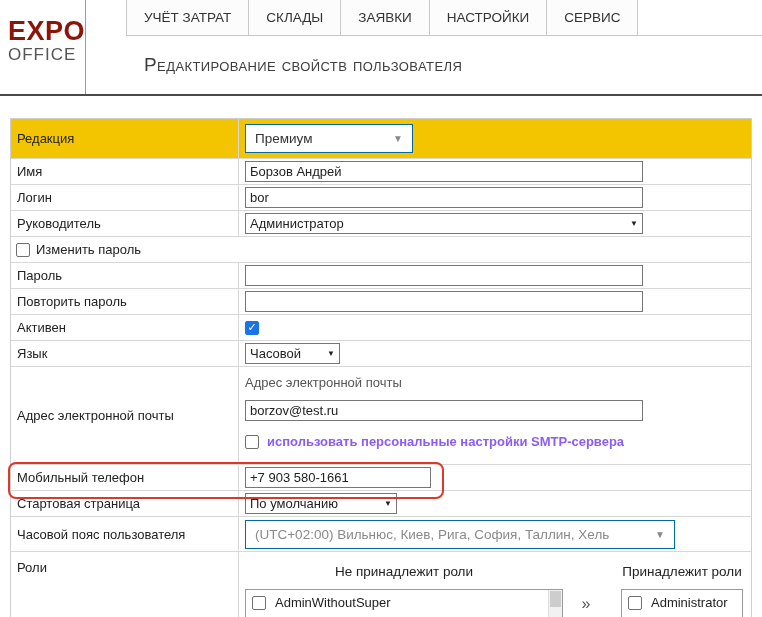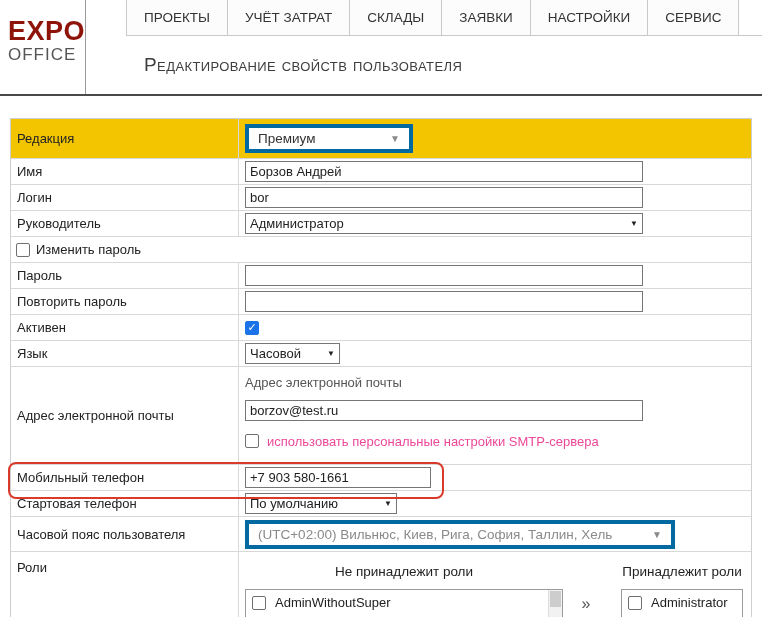--- a/index.html
+++ b/index.html
@@ -37,32 +37,32 @@
   .row-roles .label { align-items:flex-start; padding-top:8px; }
   .row-roles .value { flex-direction:column; align-items:stretch; padding:6px 4px 0 6px; }
 
   
   .ti { height:21px; border:1px solid #767676; font:13px "Liberation Sans",sans-serif;
     padding:0 4px; background:#fff; color:#222; }
   .w400 { width:398px; } .w186 { width:186px; }
   .sel { height:21px; border:1px solid #767676; background:#fff; display:inline-flex;
     align-items:center; justify-content:space-between; font-size:13px; padding:0 4px; cursor:pointer; }
   .sel .car { font-size:8px; color:#222; margin-left:8px; }
-  .dd { border:4px solid #0369a1; background:#fff; display:inline-flex; align-items:center;
+  .dd { border:1px solid #0369a1; background:#fff; display:inline-flex; align-items:center;
     justify-content:space-between; height:29px; padding:0 9px; font-size:13.5px; cursor:pointer; }
   .dd .car { font-size:10px; color:#8a8a8a; margin-left:10px; }
   .dd-premium { width:168px; color:#333; }
   .dd-tz { width:430px; color:#8a8a8a; }
   .dd-tz .txt { white-space:nowrap; overflow:hidden; }
   .cb { width:14px; height:14px; border:1px solid #707070; background:#fff; border-radius:2px;
     flex:0 0 14px; cursor:pointer; }
   .cb.checked { background:#1a73e8; border-color:#1a73e8; color:#fff; display:flex;
     align-items:center; justify-content:center; font-size:11px; font-weight:bold; line-height:1; }
   .cap { font-size:13px; color:#555; }
-  .smtp { display:flex; gap:8px; margin-top:13px; font-size:13px; color:#ec4899; }
+  .smtp { display:flex; align-items:center; gap:8px; margin-top:13px; font-size:13px; color:#8b5cf6;font-weight:bold; }
   .email-input { margin-top:10px; }
 
   
   .roles-head { display:flex; font-size:13.5px; color:#222; margin:6px 0 10px;gap:40px; }
   .roles-head .lh { width:318px; text-align:center; }
   .roles-head .rh { margin-left:auto; width:130px; text-align:center; }
   .roles-body { display:flex; align-items:flex-start; }
   .list { border:1px solid #9a9a9a; background:#fff; position:relative; height:70px; overflow:hidden; }
   .list-left { width:318px; }
   .list-right { width:122px; margin-left:auto; margin-right:4px; }
@@ -80,21 +80,20 @@
 
 <div class="page">
 
   <header>
     <div class="logo">
       <div class="logo-expo">EXPO</div>
       <div class="logo-office">OFFICE</div>
     </div>
     <div class="head-right">
       <nav class="tabs">
-        <a class="tab">ПРОЕКТЫ</a>
         <a class="tab">УЧЁТ ЗАТРАТ</a>
         <a class="tab">СКЛАДЫ</a>
         <a class="tab">ЗАЯВКИ</a>
         <a class="tab">НАСТРОЙКИ</a>
         <a class="tab">СЕРВИС</a>
       </nav>
       <div class="title-row">
         <h1 class="page-title">Редактирование свойств пользователя</h1>
       </div>
     </div>
@@ -187,21 +186,21 @@
     </div>
 
     <div class="row">
       <div class="label">Мобильный телефон</div>
       <div class="value">
         <input class="ti w186" value="+7 903 580-1661" style="">
       </div>
     </div>
 
     <div class="row">
-      <div class="label">Стартовая телефон</div>
+      <div class="label">Стартовая страница</div>
       <div class="value">
         <div class="sel" style="width:152px;">
           <span>По умолчанию</span>
           <span class="car">▼</span>
         </div>
       </div>
     </div>
 
     <div class="row row-tz">
       <div class="label">Часовой пояс пользователя</div>

